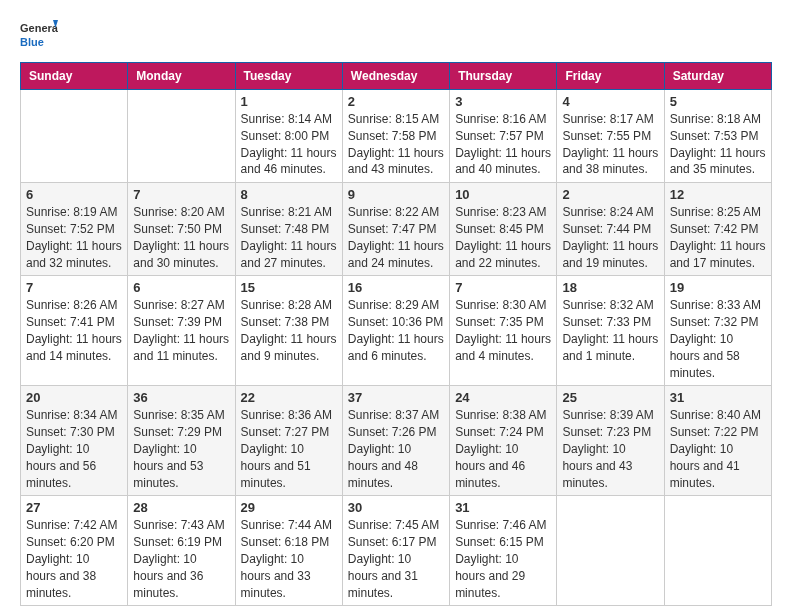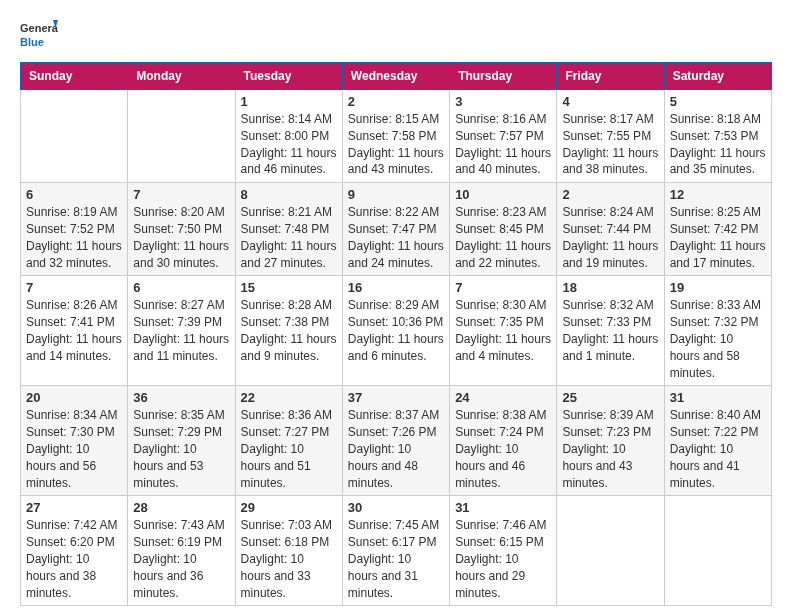--- a/index.html
+++ b/index.html
@@ -278,21 +278,21 @@
 Daylight: 10 hours and 38 minutes.</div>
         </td>
         <td>
           <span class="day-num">28</span>
           <div class="day-info">Sunrise: 7:43 AM
 Sunset: 6:19 PM
 Daylight: 10 hours and 36 minutes.</div>
         </td>
         <td>
           <span class="day-num">29</span>
-          <div class="day-info">Sunrise: 7:03 AM
+          <div class="day-info">Sunrise: 7:44 AM
 Sunset: 6:18 PM
 Daylight: 10 hours and 33 minutes.</div>
         </td>
         <td>
           <span class="day-num">30</span>
           <div class="day-info">Sunrise: 7:45 AM
 Sunset: 6:17 PM
 Daylight: 10 hours and 31 minutes.</div>
         </td>
         <td>

